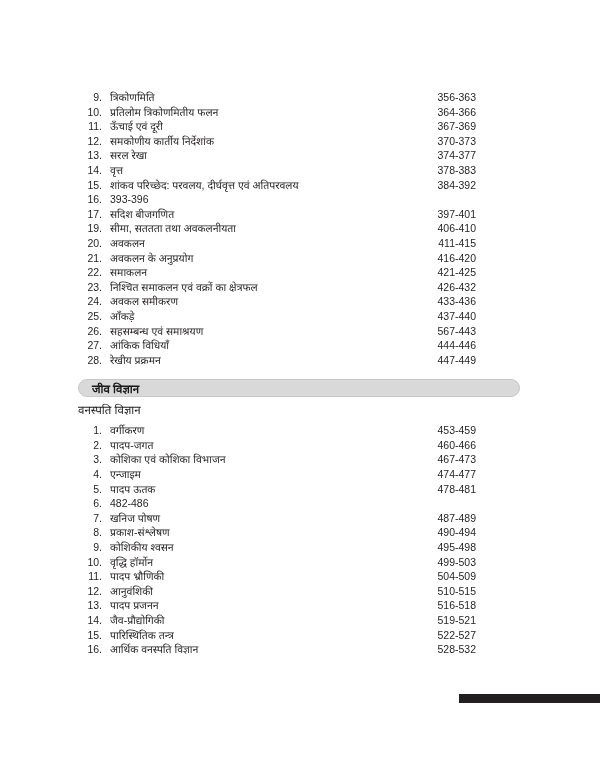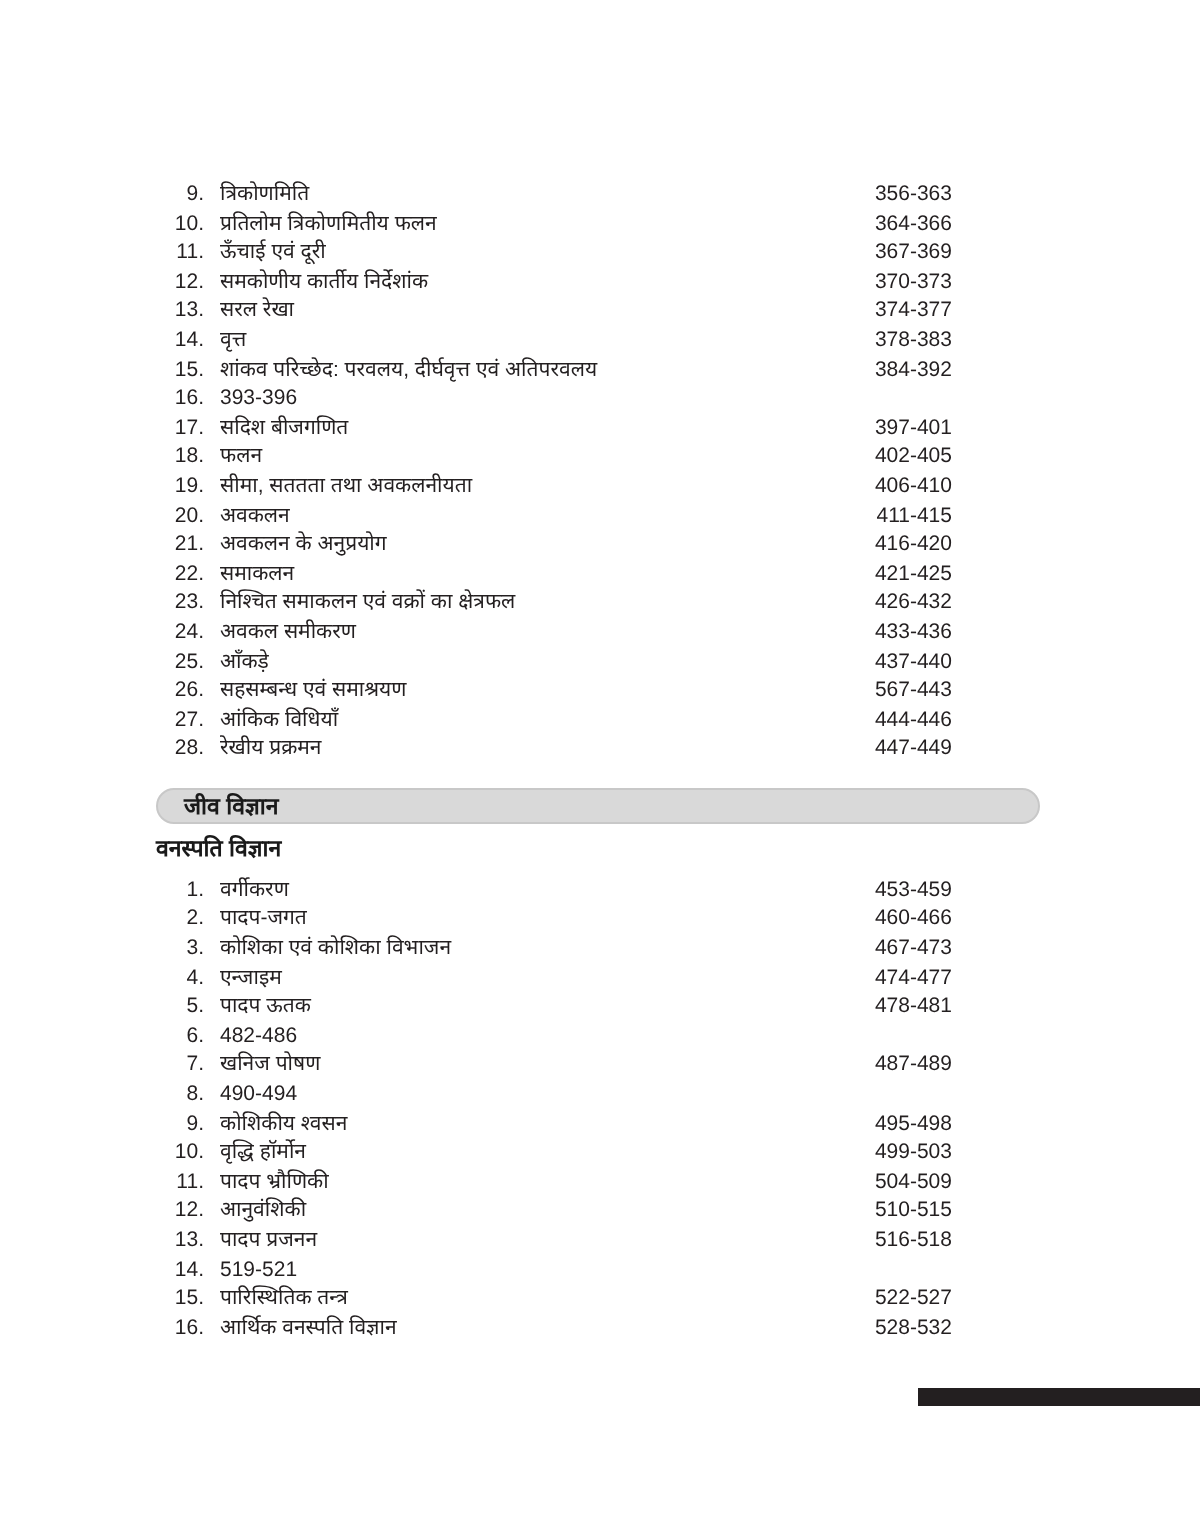--- a/index.html
+++ b/index.html
@@ -64,21 +64,21 @@
   }
   .section-bar .section-label {
     font-size: 11.5px;
     font-weight: bold;
     color: #1a1a1a;
   }
   .subheader {
     margin-top: 6px;
     margin-bottom: 5px;
     font-size: 11.5px;
-    font-weight: bold;
+    font-weight: normal;
     color: #1a1a1a;
     line-height: 15px;
   }
   .footer-bar {
     position: absolute;
     left: 459px;
     top: 694px;
     width: 141px;
     height: 9px;
     background: #231f20;
@@ -129,25 +129,20 @@
         <li class="toc-row">
     <span class="num">16.</span>
     <span class="pages">393-396</span>
   </li>
         <li class="toc-row">
     <span class="num">17.</span>
     <span class="title">सदिश बीजगणित</span>
     <span class="pages">397-401</span>
   </li>
         <li class="toc-row">
-    <span class="num">18.</span>
-    <span class="title">फलन</span>
-    <span class="pages">402-405</span>
-  </li>
-        <li class="toc-row">
     <span class="num">19.</span>
     <span class="title">सीमा, सततता तथा अवकलनीयता</span>
     <span class="pages">406-410</span>
   </li>
         <li class="toc-row">
     <span class="num">20.</span>
     <span class="title">अवकलन</span>
     <span class="pages">411-415</span>
   </li>
         <li class="toc-row">
@@ -228,20 +223,21 @@
     <span class="num">6.</span>
     <span class="pages">482-486</span>
   </li>
         <li class="toc-row">
     <span class="num">7.</span>
     <span class="title">खनिज पोषण</span>
     <span class="pages">487-489</span>
   </li>
         <li class="toc-row">
     <span class="num">8.</span>
+    <span class="title">प्रकाश-संश्लेषण</span>
     <span class="pages">490-494</span>
   </li>
         <li class="toc-row">
     <span class="num">9.</span>
     <span class="title">कोशिकीय श्वसन</span>
     <span class="pages">495-498</span>
   </li>
         <li class="toc-row">
     <span class="num">10.</span>
     <span class="title">वृद्धि हॉर्मोन</span>
@@ -257,20 +253,21 @@
     <span class="title">आनुवंशिकी</span>
     <span class="pages">510-515</span>
   </li>
         <li class="toc-row">
     <span class="num">13.</span>
     <span class="title">पादप प्रजनन</span>
     <span class="pages">516-518</span>
   </li>
         <li class="toc-row">
     <span class="num">14.</span>
+    <span class="title">जैव-प्रौद्योगिकी</span>
     <span class="pages">519-521</span>
   </li>
         <li class="toc-row">
     <span class="num">15.</span>
     <span class="title">पारिस्थितिक तन्त्र</span>
     <span class="pages">522-527</span>
   </li>
         <li class="toc-row">
     <span class="num">16.</span>
     <span class="title">आर्थिक वनस्पति विज्ञान</span>

